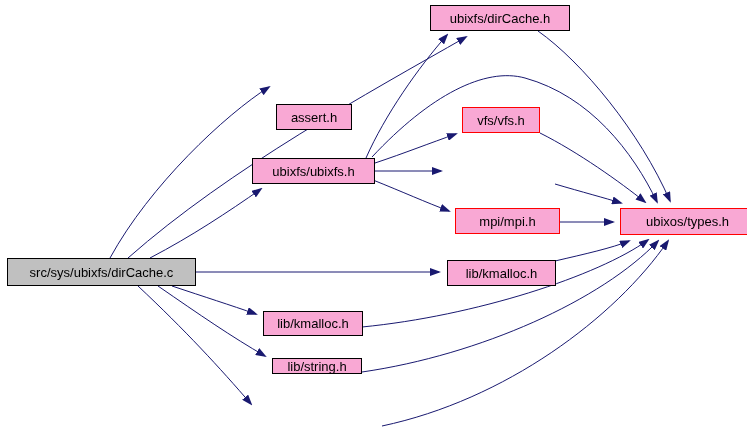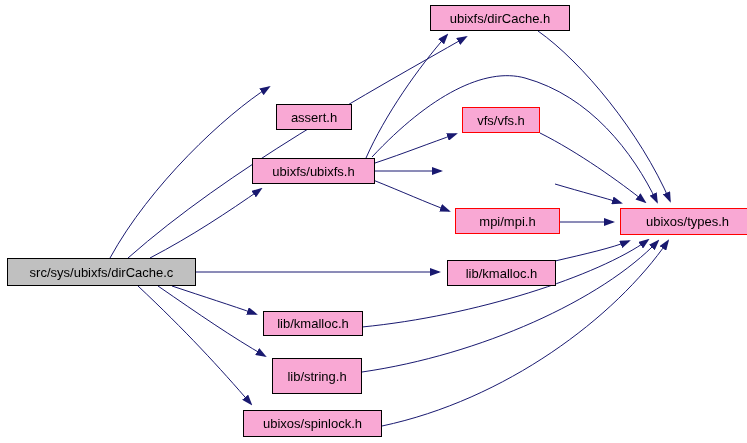--- a/index.html
+++ b/index.html
@@ -59,17 +59,16 @@
 
 
   <div class="node red" style="left:455px;top:208px;width:105px;height:26px;">mpi/mpi.h</div>
 
   <div class="node red" style="left:620px;top:208px;width:135px;height:27px;">ubixos/types.h</div>
 
   <div class="node" style="left:447px;top:260px;width:109px;height:26px;">lib/kmalloc.h</div>
 
   <div class="node" style="left:263px;top:311px;width:100px;height:25px;">lib/kmalloc.h</div>
 
-  <div class="node" style="left:272px;top:358px;width:90px;height:36px;">lib/string.h</div>
+  <div class="node" style="left:272px;top:358px;width:90px;height:16px;">lib/string.h</div>
 
-  <div class="node" style="left:243px;top:410px;width:139px;height:27px;">ubixos/spinlock.h</div>
 
 </div>
 
 </body></html>

